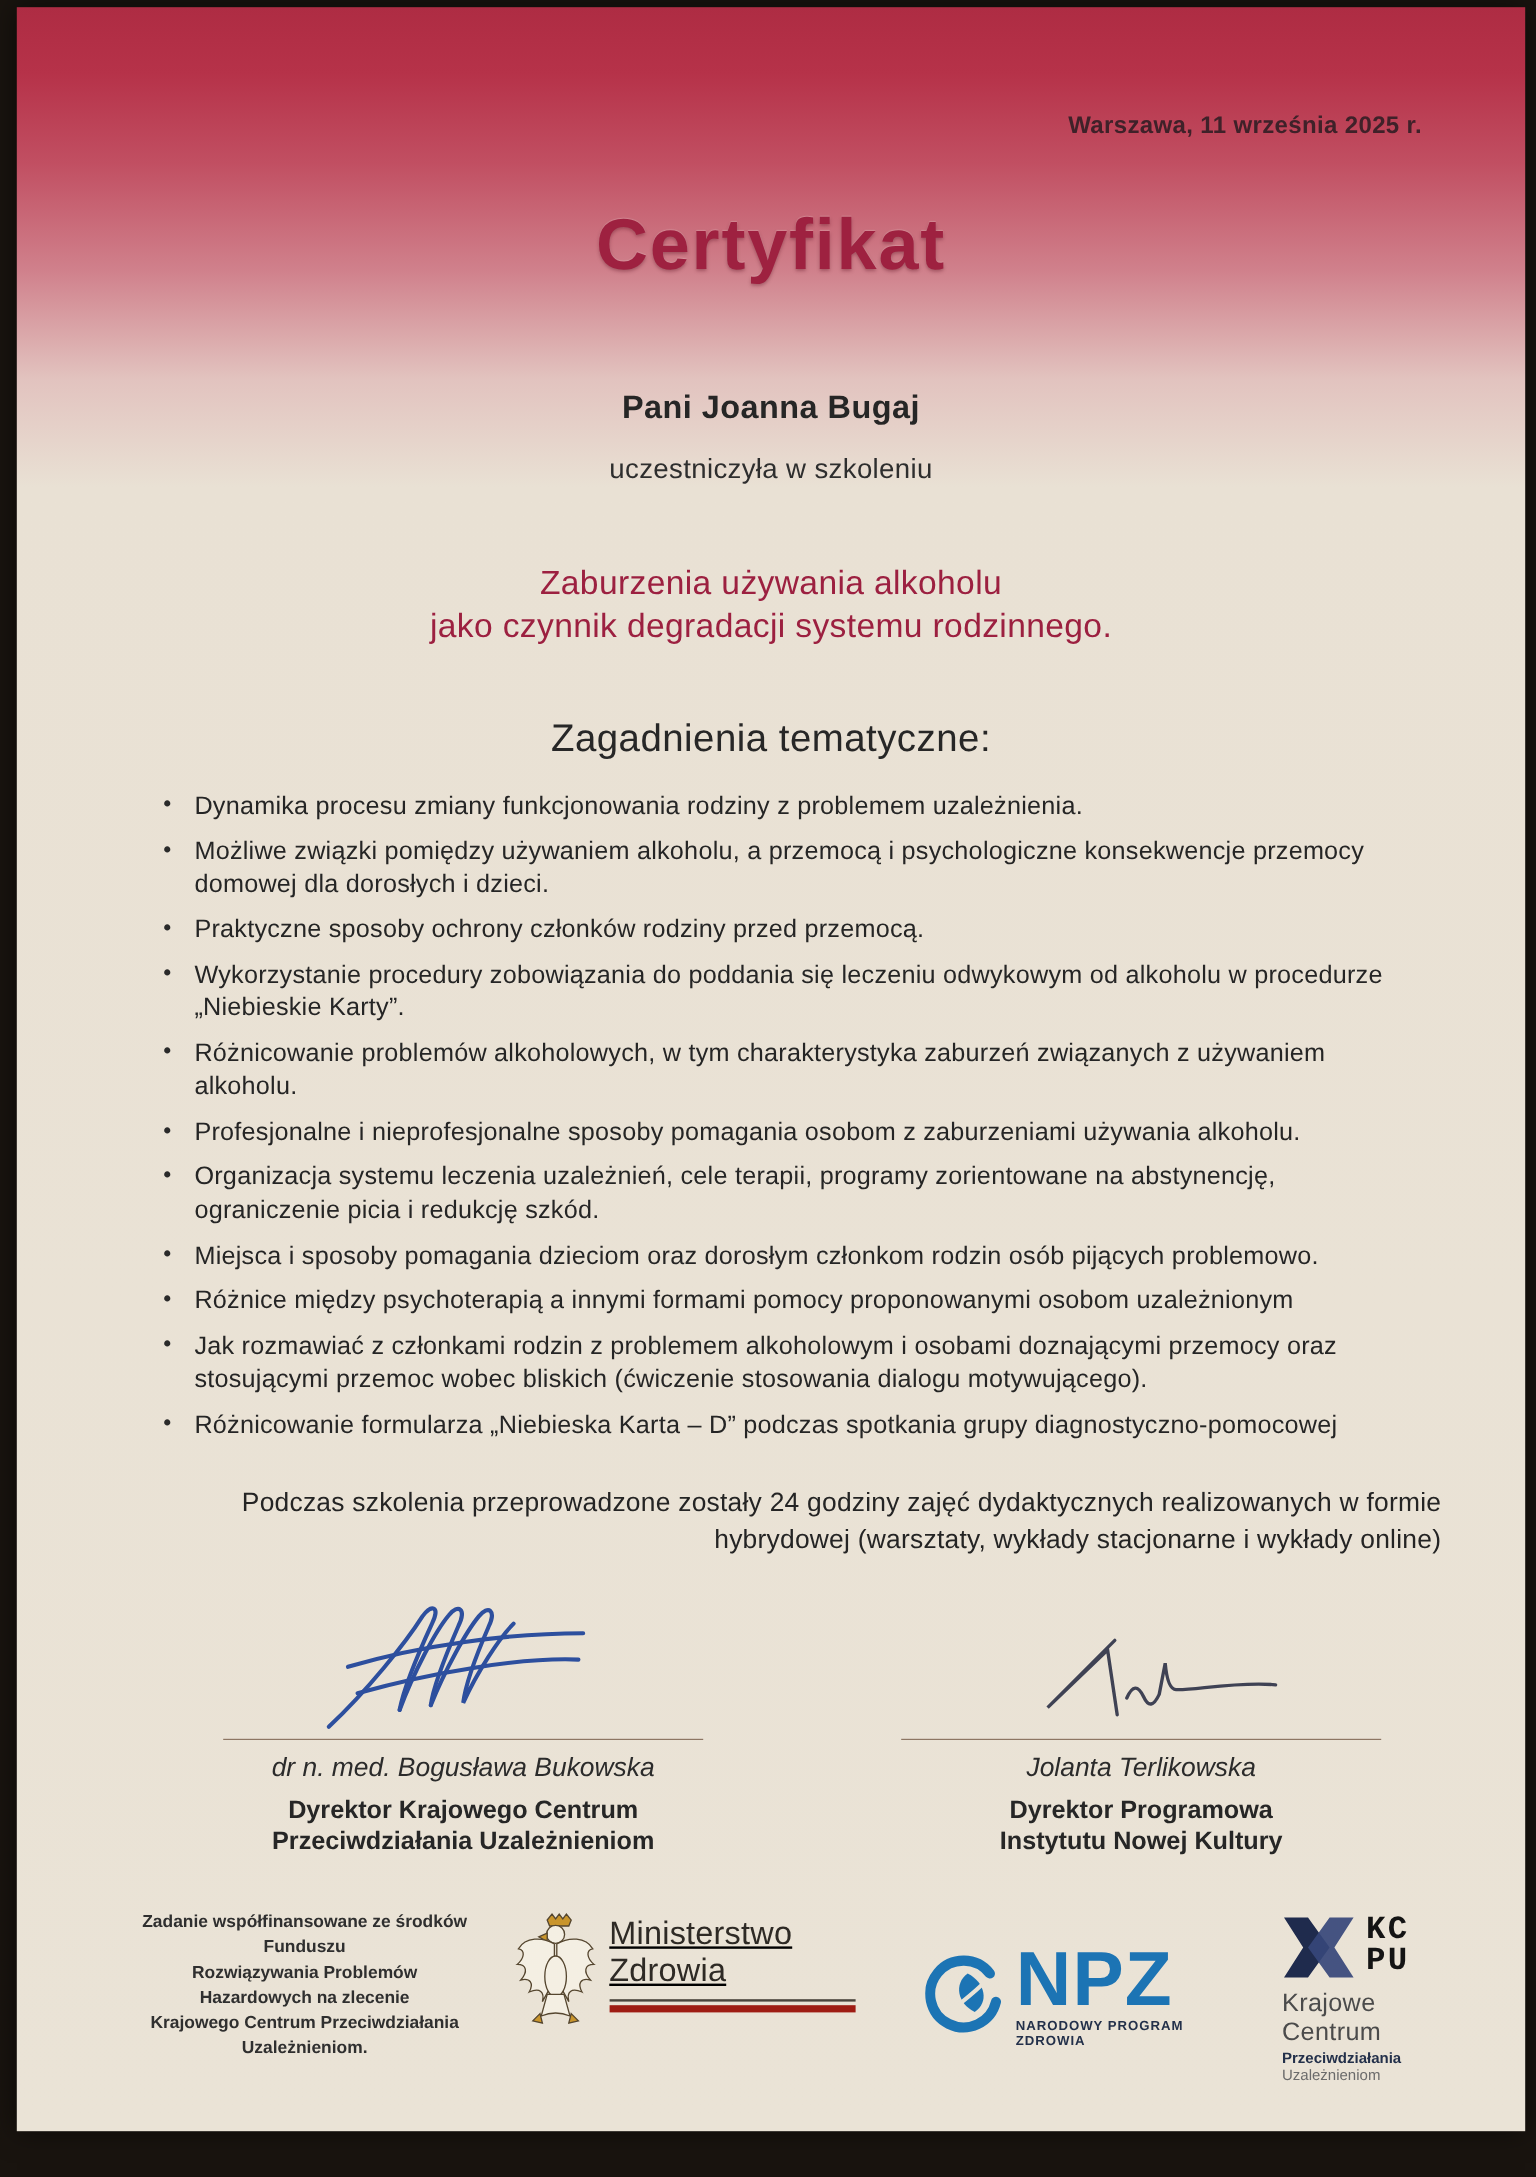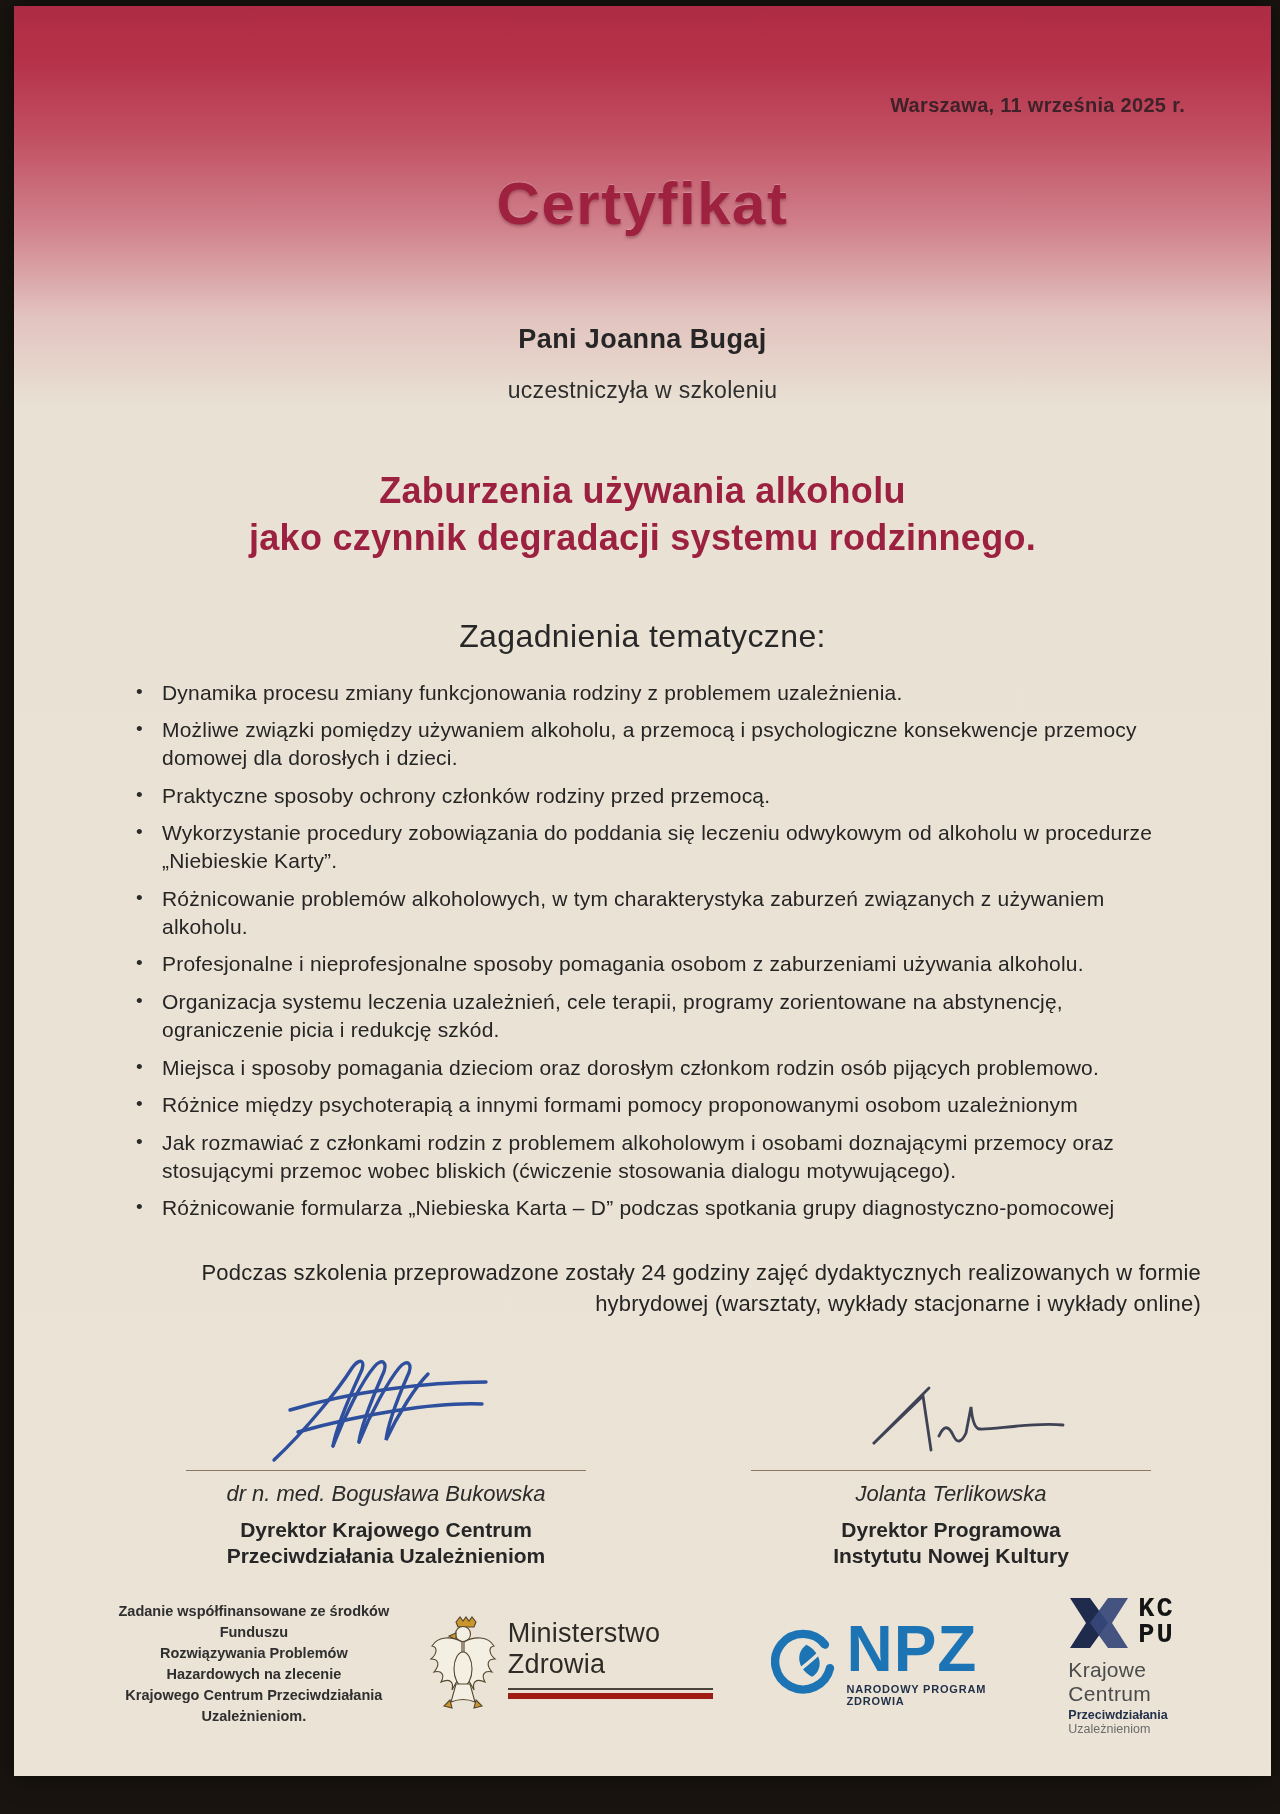--- a/index.html
+++ b/index.html
@@ -46,21 +46,21 @@
     color:#262626;letter-spacing:.4px;
   }
   .participation{
     margin-top:22px;
     text-align:center;
     font-size:23px;color:#2e2e2e;letter-spacing:.3px;
   }
   .course-title{
     margin-top:64px;
     text-align:center;
-    font-size:36px;font-weight:bold;
+    font-size:28px;font-weight:normal;
     color:#9c2040;
     line-height:1.3;letter-spacing:.3px;
   }
   .topics-heading{
     margin-top:56px;
     text-align:center;
     font-size:32px;color:#272727;letter-spacing:.4px;
   }
   ul.topics{
     list-style:none;
@@ -97,33 +97,32 @@
   .sig-col{width:420px;text-align:center;}
   .sig-ink{height:118px;display:flex;align-items:flex-end;justify-content:center;}
   .sig-col.right .sig-ink{height:118px;align-items:flex-end;}
   .sig-rule{border:none;border-top:1.5px solid #8d7663;margin:2px 10px 10px 10px;}
   .sig-name{font-style:italic;font-size:22px;color:#2b2b2b;}
   .sig-title{margin-top:10px;font-size:21px;font-weight:bold;color:#262626;line-height:1.25;}
   .footer{
     position:absolute;
     left:0;right:16px;bottom:40px;
     display:flex;
-    align-items:center;
     padding:0 30px 0 60px;
     gap:18px;
     margin-left:40px;
   }
   .funding-note{
     width:330px;
     text-align:center;
     font-size:14.5px;font-weight:bold;
     color:#2f2f2f;line-height:1.45;
   }
   .ministry{
-    display:flex;align-items:flex-start;gap:8px;margin-left:14px;
+    display:flex;align-items:flex-start;gap:8px;margin-left:14px;text-decoration:underline;
   }
   .ministry-text{padding-top:4px;}
   .ministry-name{font-size:27px;color:#2e2a25;line-height:1.15;letter-spacing:.2px;}
   .ministry-underline{margin-top:8px;width:205px;}
   .ministry-underline .thin{height:2px;background:#4a443c;}
   .ministry-underline .thick{height:6px;background:#9e1c13;margin-top:3px;}
   .npz{
     display:flex;align-items:center;gap:10px;margin-left:40px;
   }
   .npz-text{display:flex;flex-direction:column;}

